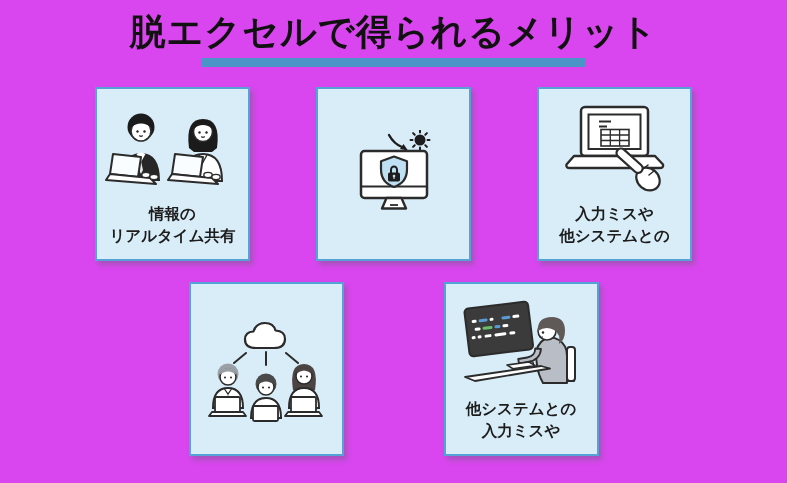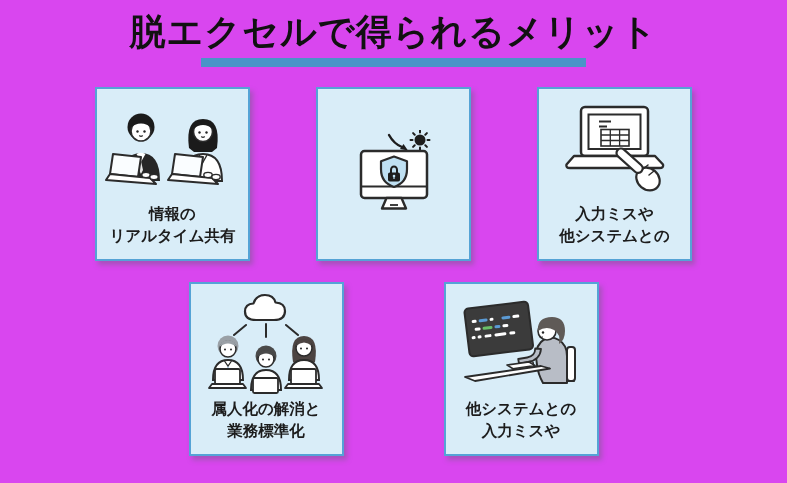--- a/index.html
+++ b/index.html
@@ -180,22 +180,20 @@
           <path d="M97,72 q-4,-26 11,-26 q15,0 11,26 l-4,3 h-14 z" fill="#4c4442"></path>
           <circle cx="108" cy="58" r="8" fill="#ffffff" stroke="#2b2b2b" stroke-width="1.5"></circle>
           <path d="M100,56 q1,-7 8,-7 q7,0 8,7 q-4,-3.5 -8,-3.5 q-4,0 -8,3.5 z" fill="#4c4442"></path>
           <circle cx="105" cy="58.5" r="1" fill="#222"></circle>
             <circle cx="111" cy="58.5" r="1" fill="#222"></circle>
           <path d="M93,90 q0,-20 15,-20 q15,0 15,20 z" fill="#ffffff" stroke="#2b2b2b" stroke-width="2"></path>
           <rect x="95" y="79" width="25" height="15" rx="1.5" fill="#ffffff" stroke="#2b2b2b" stroke-width="1.8"></rect>
           <path d="M92,94 h31 l3,4 h-37 z" fill="#ffffff" stroke="#2b2b2b" stroke-width="1.8" stroke-linejoin="round"></path>
         </svg>
       </div>
-      <figcaption class="card-label">属人化の解消と
-業務標準化</figcaption>
     </figure>
 
     <figure class="card">
       <div class="icon-wrap">
         <svg width="140" height="100" viewBox="0 0 140 100">
 
           <g transform="rotate(-7 48 38)">
             <rect x="16" y="12" width="64" height="48" rx="4" fill="#3b3b3b" stroke="#2b2b2b" stroke-width="2"></rect>
             <g fill="#ffffff">
               <rect x="22" y="24" width="5" height="3" rx="1.5"></rect>

